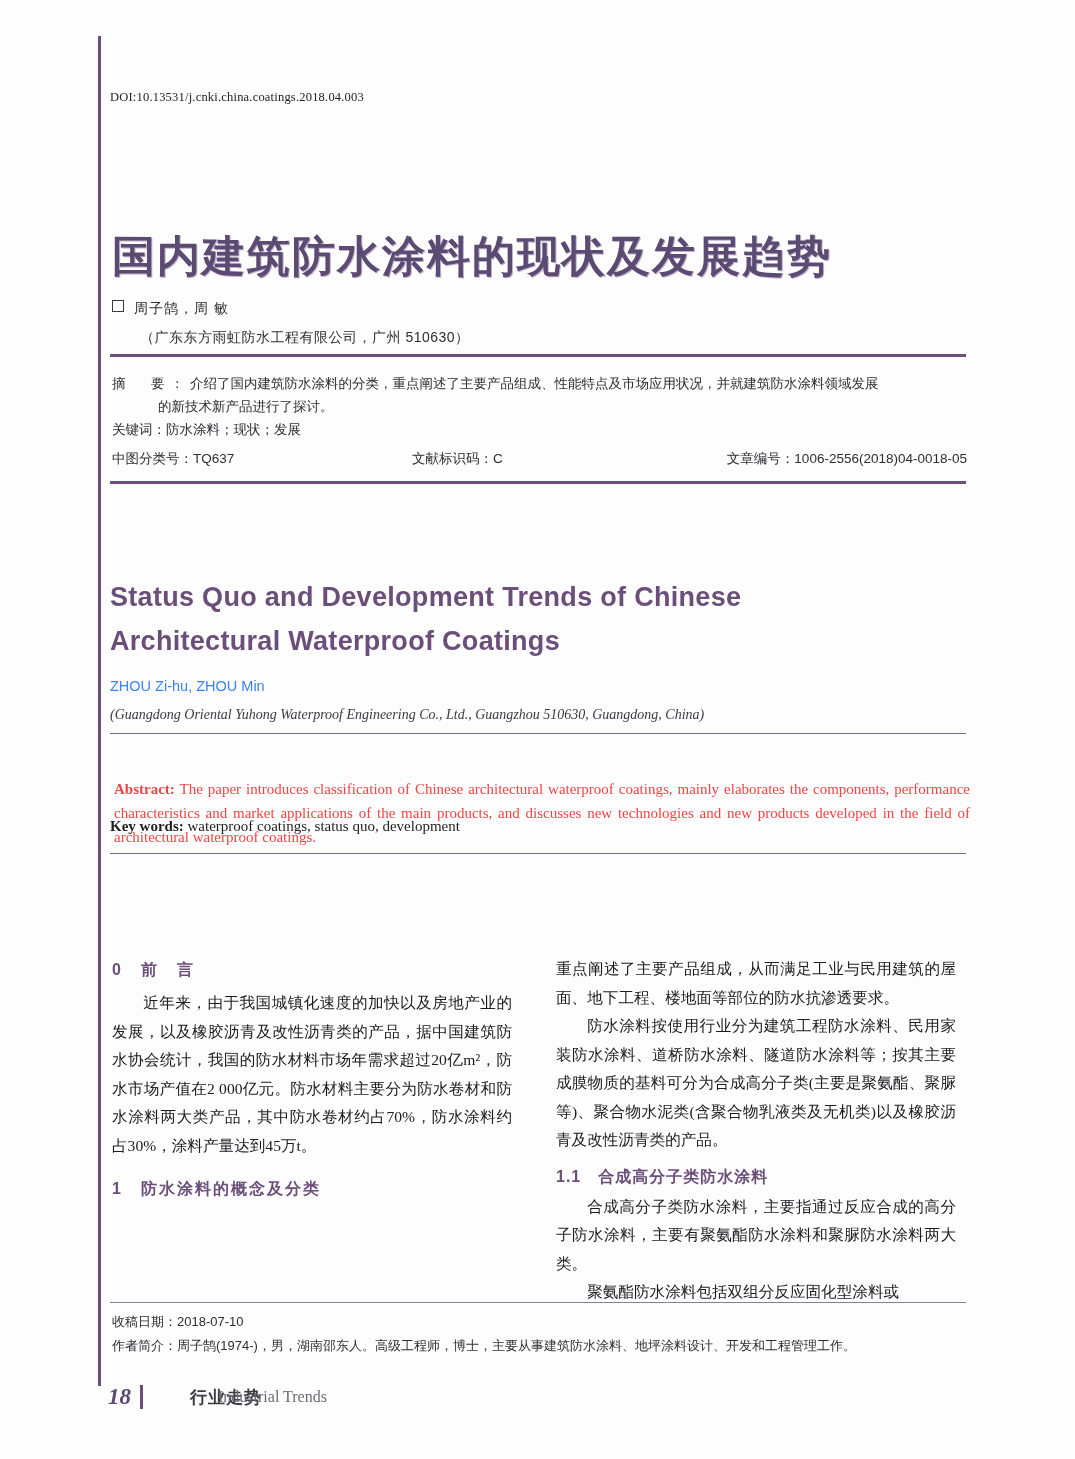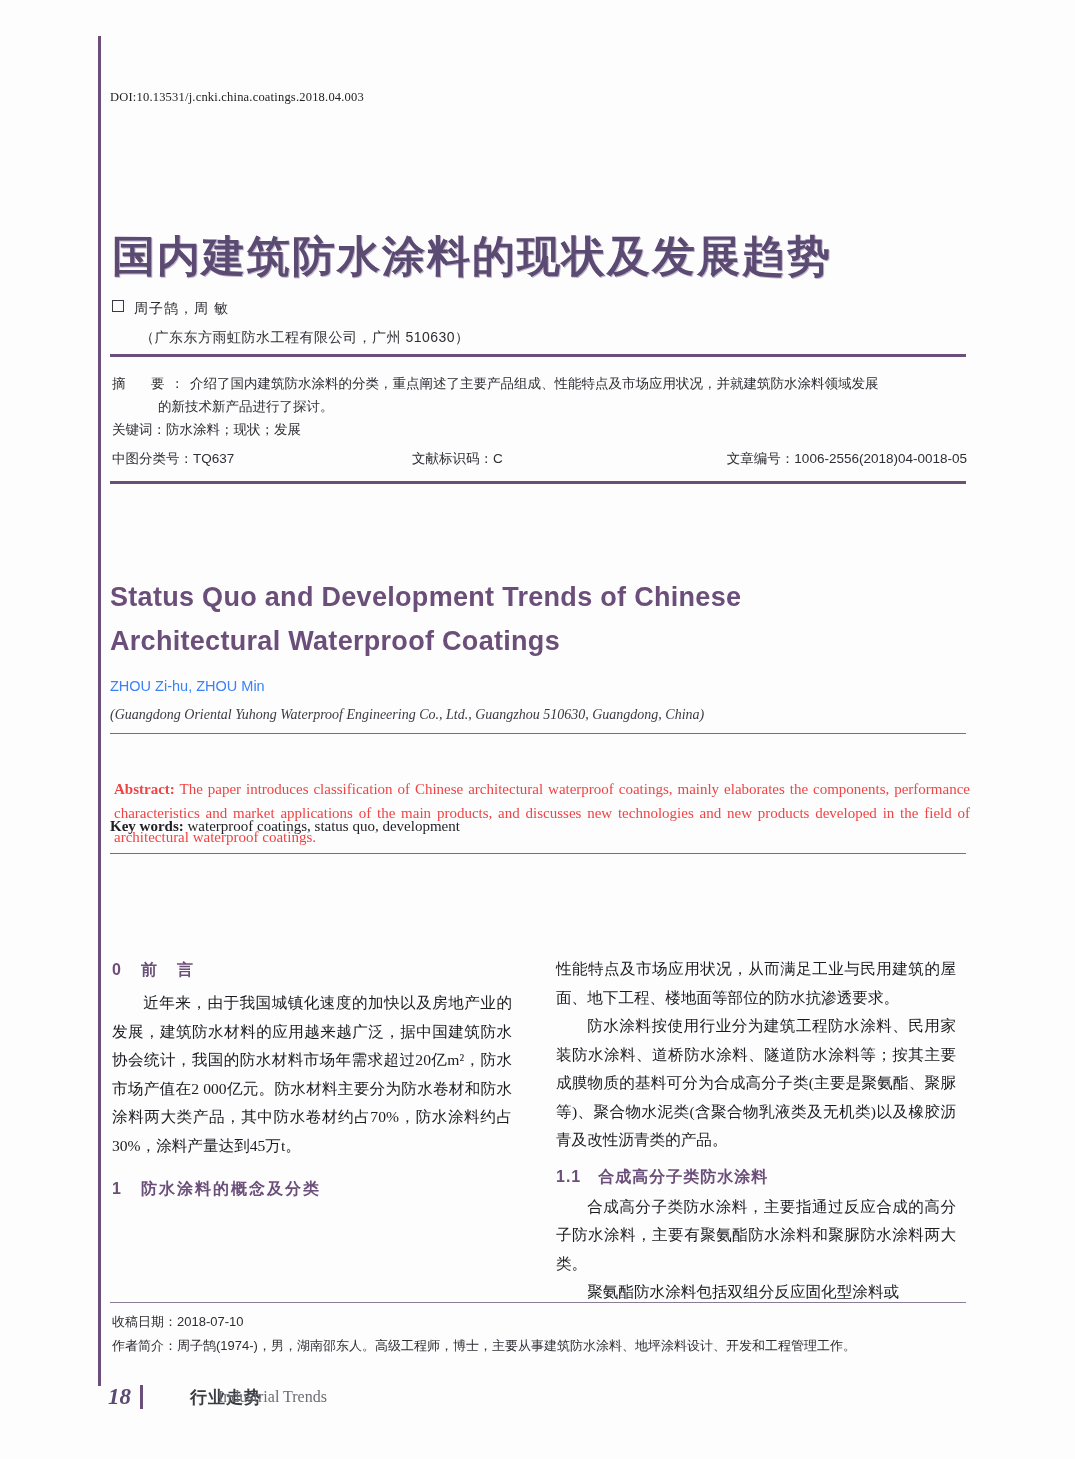--- a/index.html
+++ b/index.html
@@ -299,26 +299,26 @@
   </div>
 
   <div class="keywords-en">
     <b>Key words:</b><span> waterproof coatings, status quo, development</span>
   </div>
 
   <div class="rule-thin" style="top:853px;"></div>
 
   <div class="col col-left">
     <div class="sec-h first">0　前　言</div>
-    <p class="para">近年来，由于我国城镇化速度的加快以及房地产业的发展，建筑防水材料的应用越来越广泛，据中国建筑防水协会统计，我国的防水材料市场年需求超过20亿m²，防水市场产值在2 000亿元。防水材料主要分为防水卷材和防水涂料两大类产品，其中防水卷材约占70%，防水涂料约占30%，涂料产量达到45万t。</p>
+    <p class="para">近年来，由于我国城镇化速度的加快以及房地产业的发展，以及橡胶沥青及改性沥青类的产品，据中国建筑防水协会统计，我国的防水材料市场年需求超过20亿m²，防水市场产值在2 000亿元。防水材料主要分为防水卷材和防水涂料两大类产品，其中防水卷材约占70%，防水涂料约占30%，涂料产量达到45万t。</p>
     <div class="sec-h">1　防水涂料的概念及分类</div>
   </div>
 
   <div class="col col-right">
-    <p class="para" style="text-indent:0;">性能特点及市场应用状况，从而满足工业与民用建筑的屋面、地下工程、楼地面等部位的防水抗渗透要求。</p>
+    <p class="para" style="text-indent:0;">重点阐述了主要产品组成，从而满足工业与民用建筑的屋面、地下工程、楼地面等部位的防水抗渗透要求。</p>
     <p class="para">防水涂料按使用行业分为建筑工程防水涂料、民用家装防水涂料、道桥防水涂料、隧道防水涂料等；按其主要成膜物质的基料可分为合成高分子类(主要是聚氨酯、聚脲等)、聚合物水泥类(含聚合物乳液类及无机类)以及橡胶沥青及改性沥青类的产品。</p>
     <div class="sub-h">1.1　合成高分子类防水涂料</div>
     <p class="para">合成高分子类防水涂料，主要指通过反应合成的高分子防水涂料，主要有聚氨酯防水涂料和聚脲防水涂料两大类。</p>
     <p class="para">聚氨酯防水涂料包括双组分反应固化型涂料或</p>
   </div>
 
   <div class="foot-rule"></div>
   <div class="foot-note">
     <div>收稿日期：2018-07-10</div>
     <div>作者简介：周子鹄(1974-)，男，湖南邵东人。高级工程师，博士，主要从事建筑防水涂料、地坪涂料设计、开发和工程管理工作。</div>

